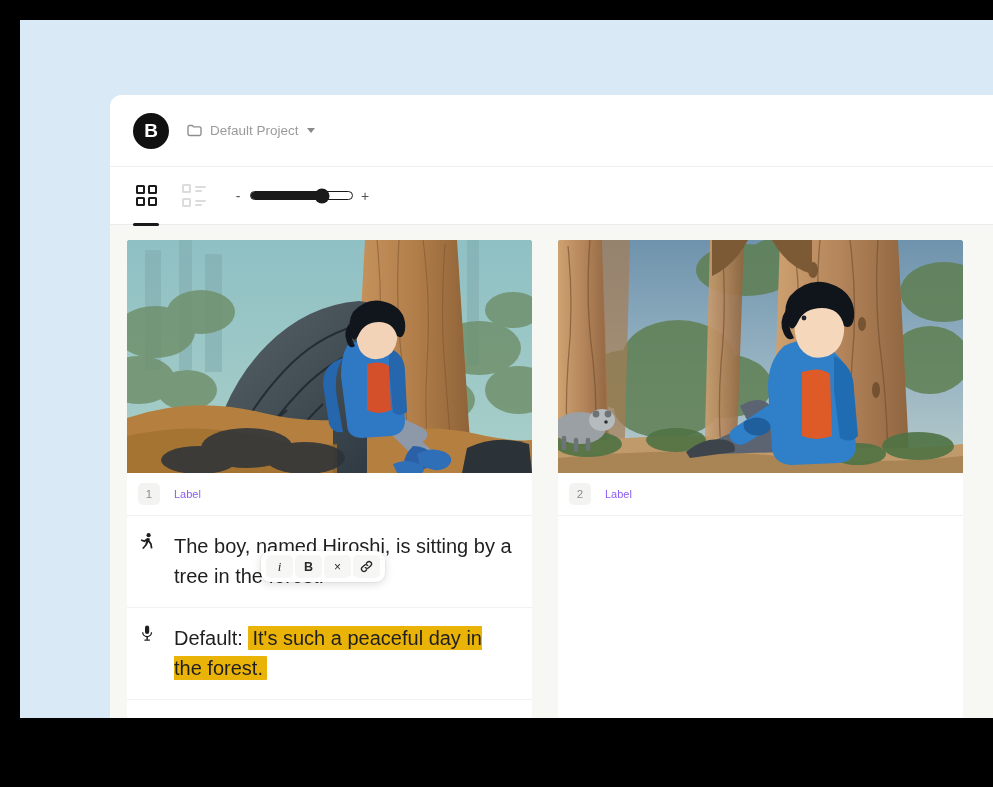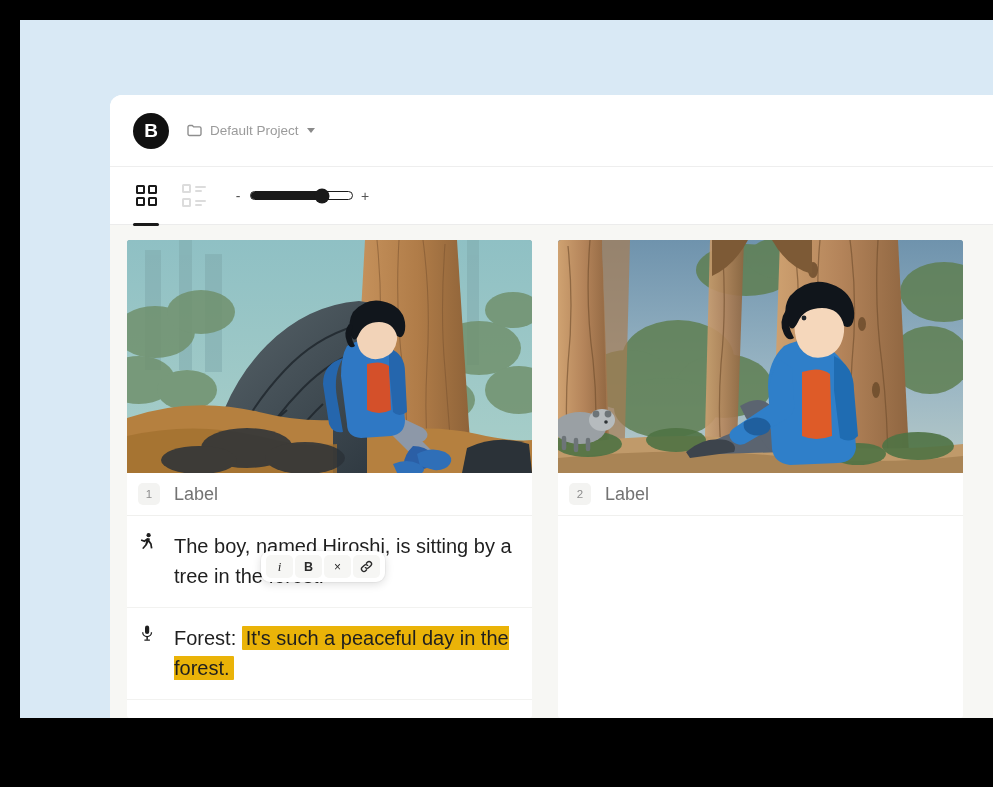--- a/index.html
+++ b/index.html
@@ -271,22 +271,22 @@
     height: 22px;
     border-radius: 5px;
     background: #f3f3f1;
     color: #8d8d8d;
     font-size: 11.5px;
     display: flex;
     align-items: center;
     justify-content: center;
   }
   .label-placeholder {
-    font-size: 18px;
-    color: #737373;
+    font-size: 11px;
+    color: #8b5cf6;
   }
 
   
   .text-row {
     display: flex;
     align-items: flex-start;
     gap: 18px;
     padding: 15px 18px 15px 11px;
     border-bottom: 1px solid #f2f2f0;
     position: relative;
@@ -519,21 +519,21 @@
           <div class="text-row">
             <span class="row-icon">
               <svg width="12" height="16" viewBox="0 0 12 16" fill="#1f1f1f">
                 <rect x="4" y="0.6" width="4.2" height="8.4" rx="2.1"></rect>
                 <path d="M1.7 7.2 a4.4 4.4 0 0 0 8.8 0" fill="none" stroke="#1f1f1f" stroke-width="1.3"></path>
                 <rect x="5.4" y="11.4" width="1.5" height="3.4"></rect>
                 <rect x="3.2" y="14.4" width="5.9" height="1.3" rx="0.6"></rect>
               </svg>
             </span>
             <span class="row-text">
-              <span>Forest: </span><span class="hl">It's such a peaceful day in the forest.</span>
+              <span>Default: </span><span class="hl">It's such a peaceful day in the forest.</span>
             </span>
           </div>
 
           <div class="text-row">
             <span class="row-icon">
               <svg width="16" height="11" viewBox="0 0 16 11" fill="#1f1f1f">
                 <rect x="0.5" y="1.8" width="10" height="7.6" rx="1.4"></rect>
                 <path d="M11.4 4.6 L15.4 2.4 L15.4 8.8 L11.4 6.6 Z"></path>
               </svg>
             </span>

